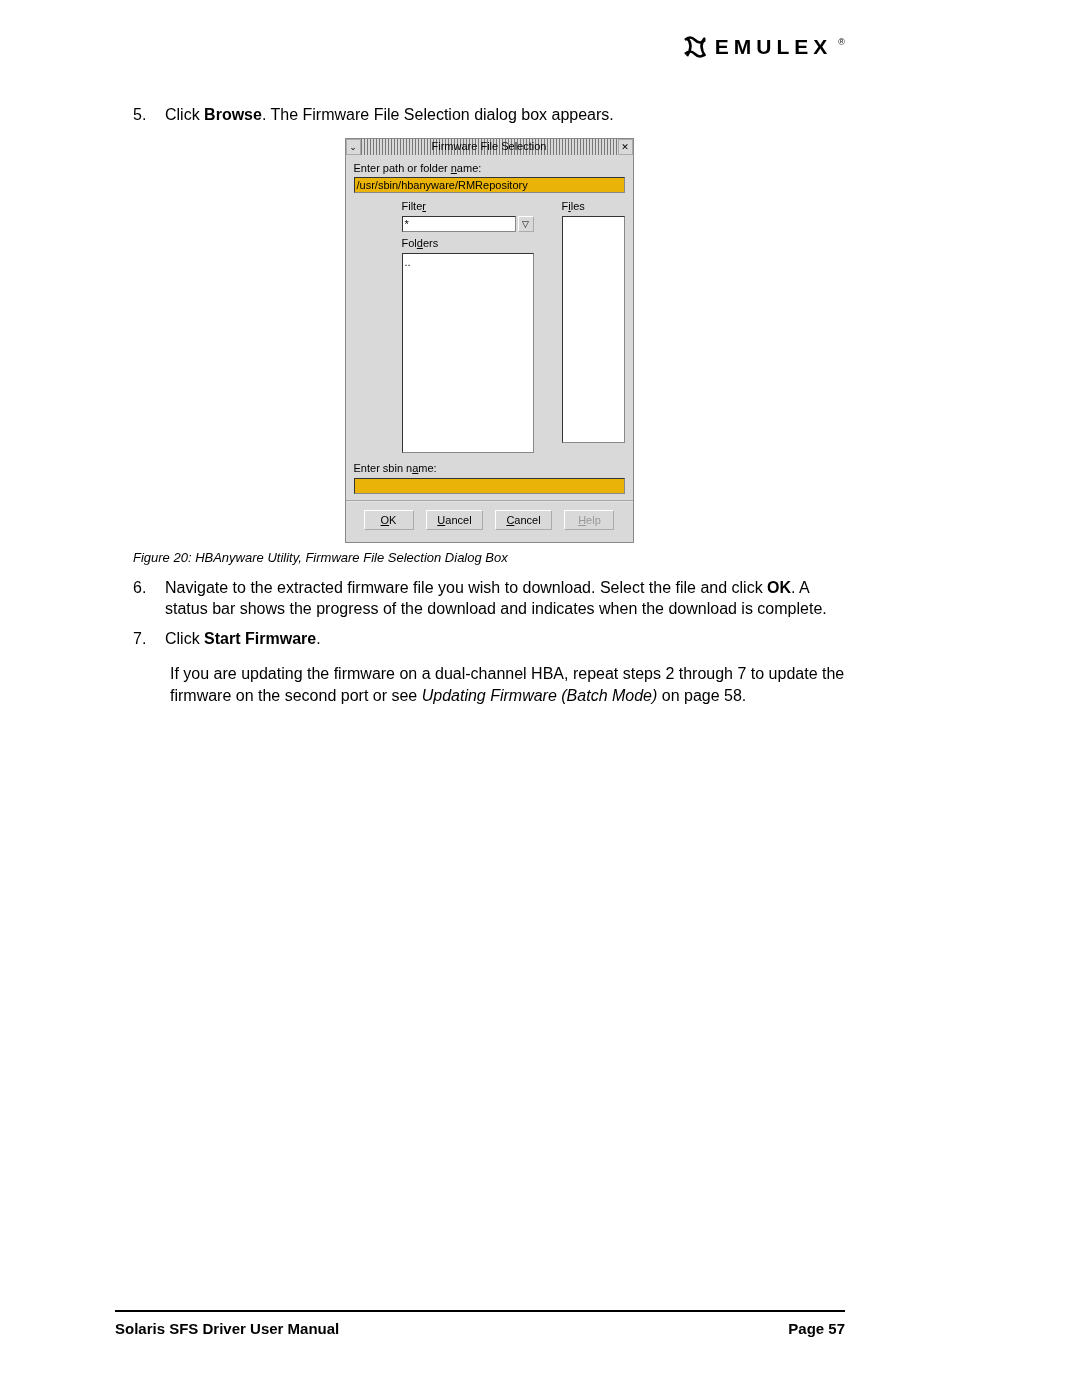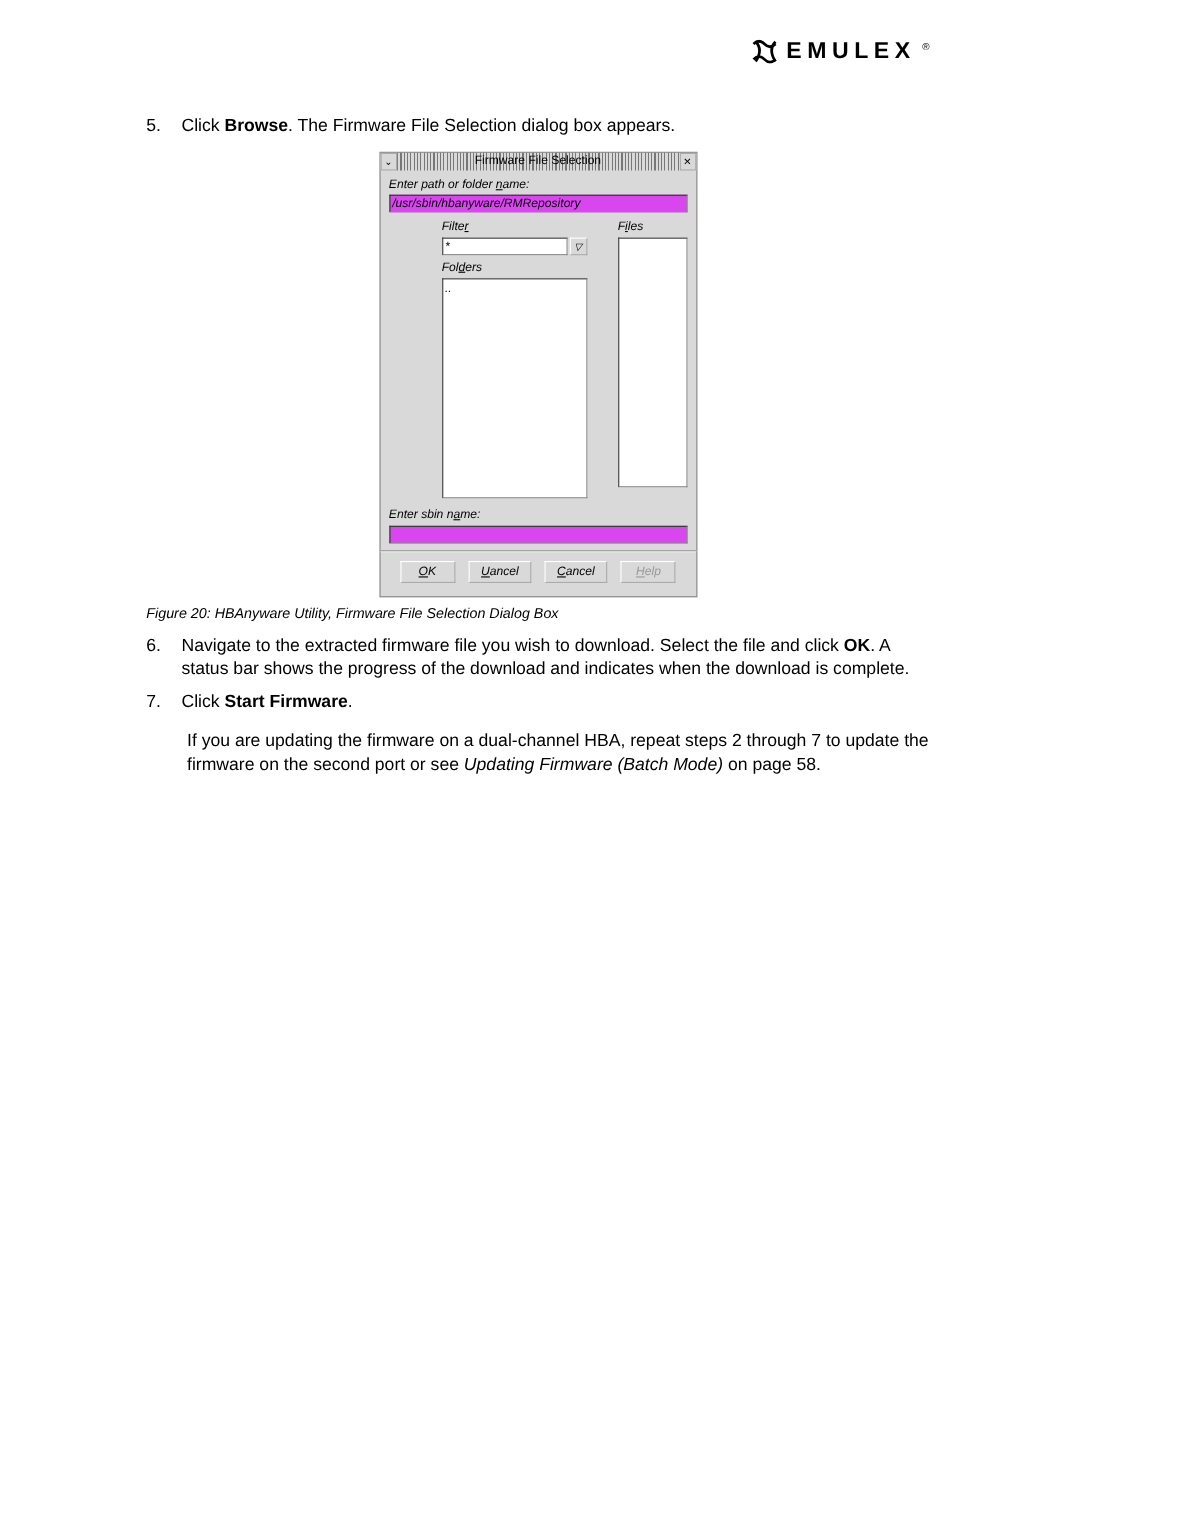--- a/index.html
+++ b/index.html
@@ -107,28 +107,27 @@
     width: 15px;
     background: #d9d9d9;
     border: 1px solid #aaa;
     display: flex;
     align-items: center;
     justify-content: center;
     font-size: 9px;
   }
   .dlg-body {
     padding: 6px 8px 10px 8px;
-    font-style: italic;
   }
   .lbl { font-size: 11px; margin-bottom: 2px; }
   .u0 { text-decoration: underline; }
   .tf {
     width: 100%;
     height: 16px;
-    background: #d946ef;
+    background: #eab308;
     border: 1px inset #888;
     padding: 0 2px;
     font-size: 11px;
     line-height: 14px;
     overflow: hidden;
     white-space: nowrap;
   }
   .cols {
     display: flex;
     gap: 8px;
@@ -320,14 +319,18 @@
         <span>Click </span><b>Start Firmware</b><span>.</span>
       </li>
     </ol>
 
     <p class="after-list">
       <span>If you are updating the firmware on a dual-channel HBA, repeat steps 2 through 7 to update the firmware on the second port or see </span><i>Updating Firmware (Batch Mode)</i><span> on page 58.</span>
     </p>
 
   </div>
 
+  <div class="footer">
+    <span>Solaris SFS Driver User Manual</span>
+    <span>Page 57</span>
+  </div>
 
 </div>
 
 </body></html>

